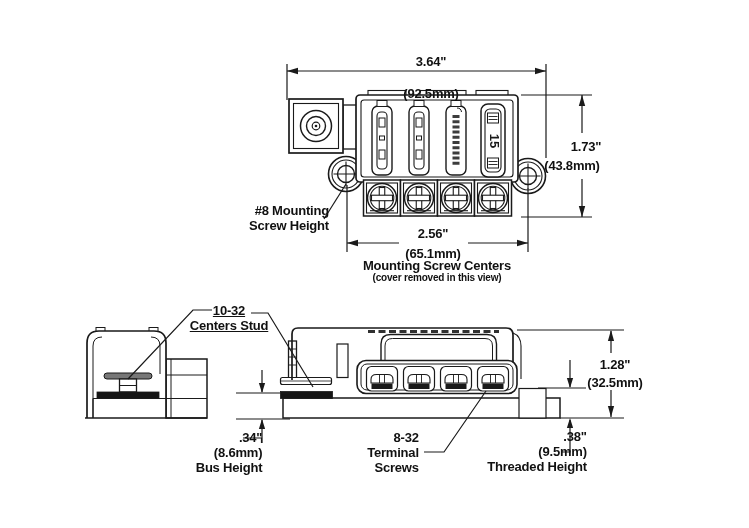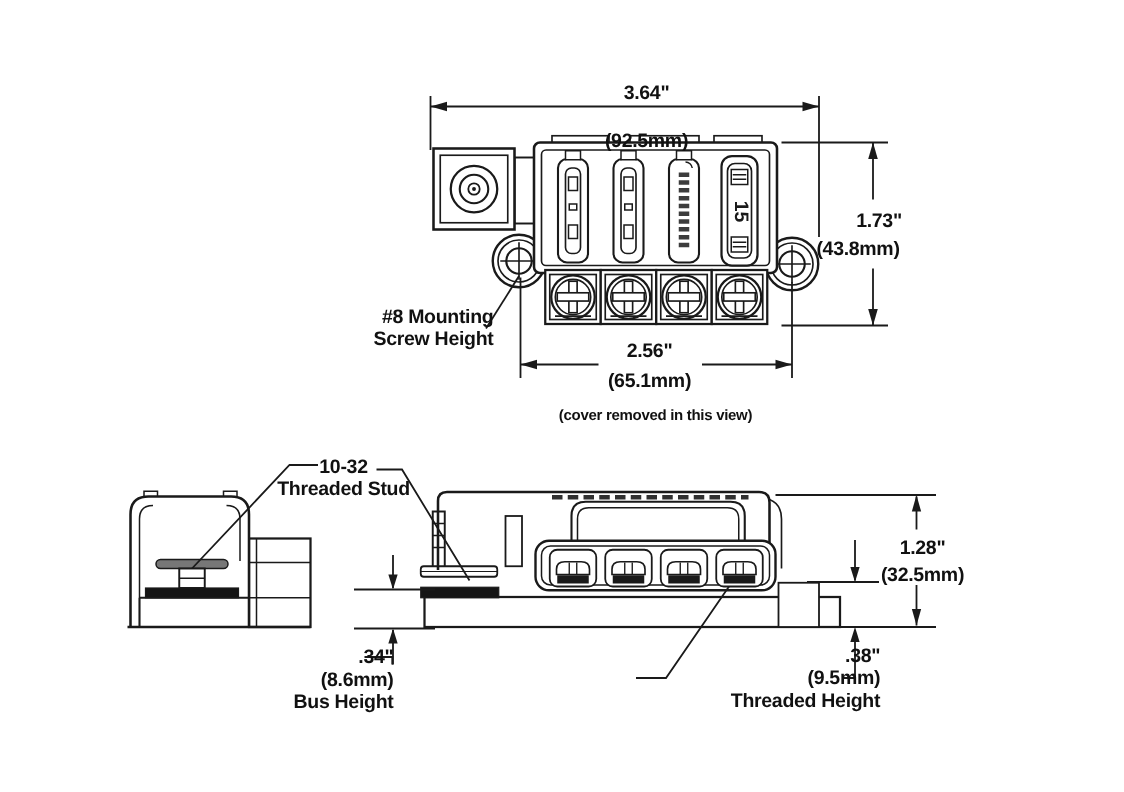--- a/index.html
+++ b/index.html
@@ -3,21 +3,21 @@
 <meta charset="utf-8">
 <style>
   html,body{margin:0;padding:0;background:#fff;}
   .canvas{position:relative;width:749px;height:528px;background:#ffffff;overflow:hidden;
           font-family:"Liberation Sans",sans-serif;}
   .canvas svg{position:absolute;left:0;top:0;}
   .lbl{position:absolute;transform:translateX(-50%);text-align:center;
        font:bold 13px/15px "Liberation Sans",sans-serif;color:#111;
        letter-spacing:-0.2px;white-space:nowrap;}
   .lbl span{display:block;}
-  .lh14{line-height:14.5px;}
+  .lh14{line-height:14.5px;text-decoration:underline;}
   .lh15{line-height:15px;text-align:right;}
   .lh17{line-height:17.5px;}
   .sm{font-size:10px;line-height:12px;}
 </style>
 </head>
 <body>
 
 <div class="canvas">
 
 <svg width="749" height="528" viewBox="0 0 749 528">
@@ -231,33 +231,39 @@
   <div class="lbl" style="left:586px;top:139px">1.73"</div>
   <div class="lbl" style="left:572px;top:158px">(43.8mm)</div>
 
   <div class="lbl lh15" style="left:289px;top:203px">
     <span>#8 Mounting</span>
     <span>Screw Height</span>
   </div>
 
   <div class="lbl" style="left:433px;top:226px">2.56"</div>
   <div class="lbl" style="left:433px;top:246px">(65.1mm)</div>
+  <div class="lbl" style="left:437px;top:258px">Mounting Screw Centers</div>
   <div class="lbl sm" style="left:437px;top:272px">(cover removed in this view)</div>
 
   <div class="lbl lh14" style="left:229px;top:304px">
     <span>10-32</span>
-    <span>Threaded Stud</span>
+    <span>Centers Stud</span>
   </div>
 
   <div class="lbl lh15" style="left:229px;top:430px">
     <span>.34"</span>
     <span>(8.6mm)</span>
     <span>Bus Height</span>
   </div>
 
+  <div class="lbl lh15" style="left:393px;top:430px">
+    <span>8-32</span>
+    <span>Terminal</span>
+    <span>Screws</span>
+  </div>
 
   <div class="lbl lh15" style="left:537px;top:429px">
     <span>.38"</span>
     <span>(9.5mm)</span>
     <span>Threaded Height</span>
   </div>
 
   <div class="lbl lh17" style="left:615px;top:356px">
     <span>1.28"</span>
     <span>(32.5mm)</span>

